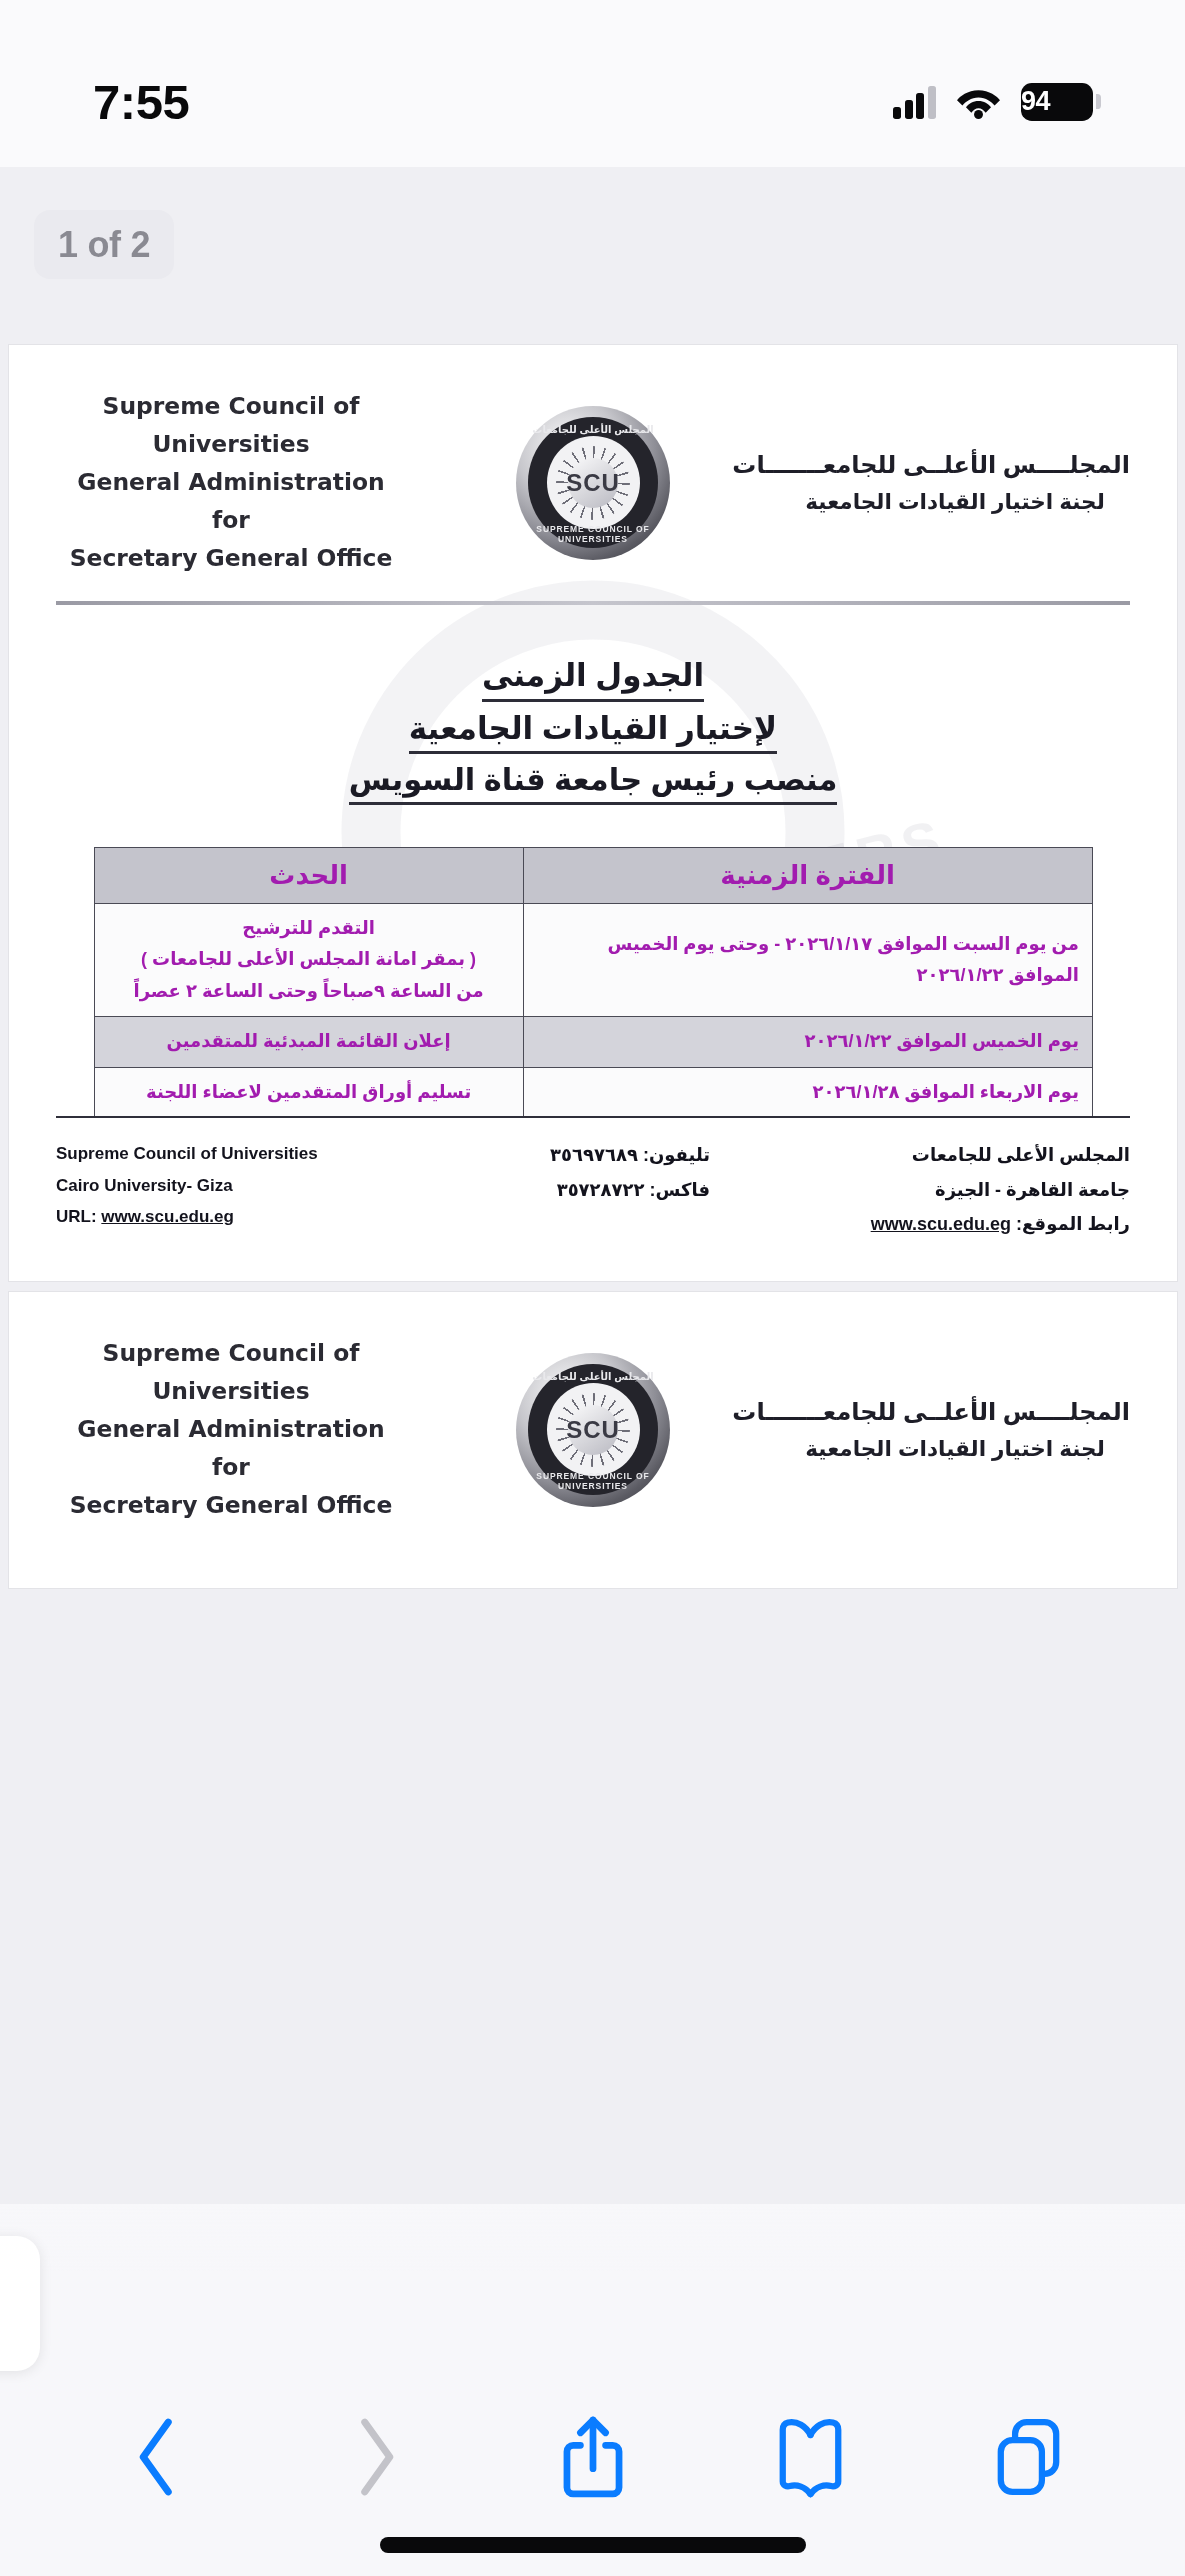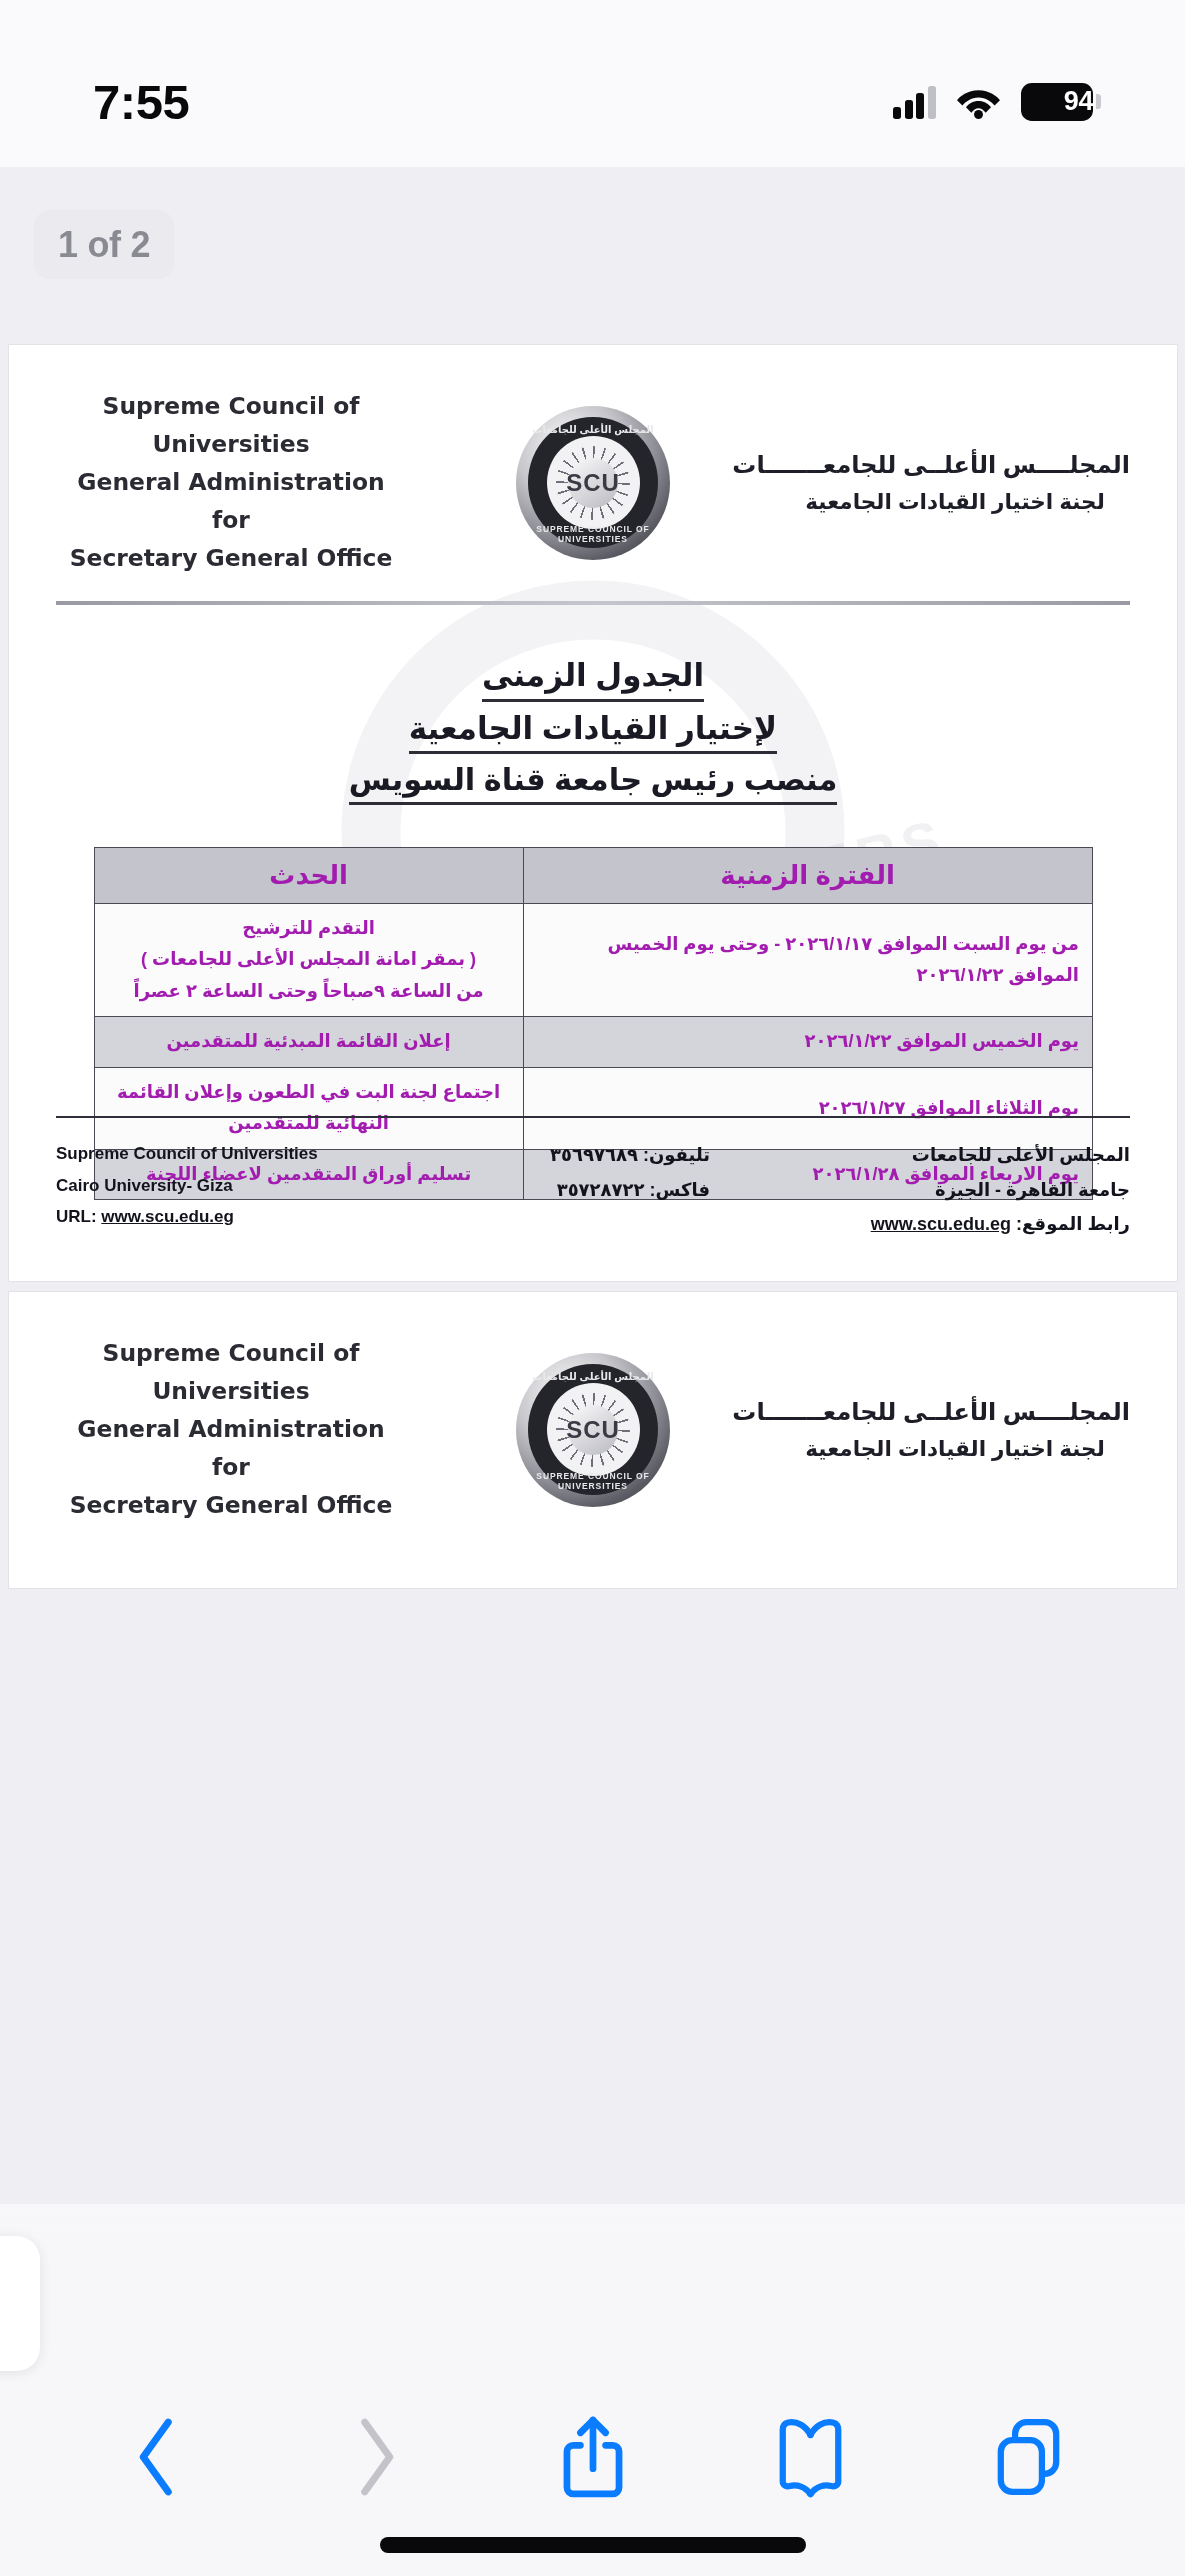--- a/index.html
+++ b/index.html
@@ -62,21 +62,21 @@
   .signal i:nth-child(4) { height: 33px; background: #bfbfc6; }
 
   .battery {
     position: relative;
     width: 72px;
     height: 38px;
     border-radius: 10.8px;
     background: #09090b;
     display: flex;
     align-items: center;
-    justify-content: flex-end;
+    justify-content: flex-start;
   }
   .battery span {
     color: #ffffff;
     font-size: 27px;
     font-weight: 700;
     letter-spacing: -0.4px;
   }
   .battery::after {
     content: "";
     position: absolute;
@@ -522,24 +522,20 @@
               <td class="period">من يوم السبت الموافق ٢٠٢٦/١/١٧ - وحتى يوم الخميس الموافق ٢٠٢٦/١/٢٢</td>
               <td class="event">
                 <span class="sub">التقدم للترشيح</span>
                 <span class="sub">( بمقر امانة المجلس الأعلى للجامعات )</span>
                 <span class="sub">من الساعة ٩صباحاً وحتى الساعة ٢ عصراً</span>
               </td>
             </tr>
             <tr>
               <td class="period">يوم الخميس الموافق ٢٠٢٦/١/٢٢</td>
               <td class="event">إعلان القائمة المبدئية للمتقدمين</td>
-            </tr>
-            <tr>
-              <td class="period">يوم الثلاثاء الموافق ٢٠٢٦/١/٢٧</td>
-              <td class="event">اجتماع لجنة البت في الطعون وإعلان القائمة النهائية للمتقدمين</td>
             </tr>
             <tr>
               <td class="period">يوم الاربعاء الموافق ٢٠٢٦/١/٢٨</td>
               <td class="event">تسليم أوراق المتقدمين لاعضاء اللجنة</td>
             </tr>
           </tbody>
         </table>
 
         <div class="doc-footer">
           <div class="rule"></div>

